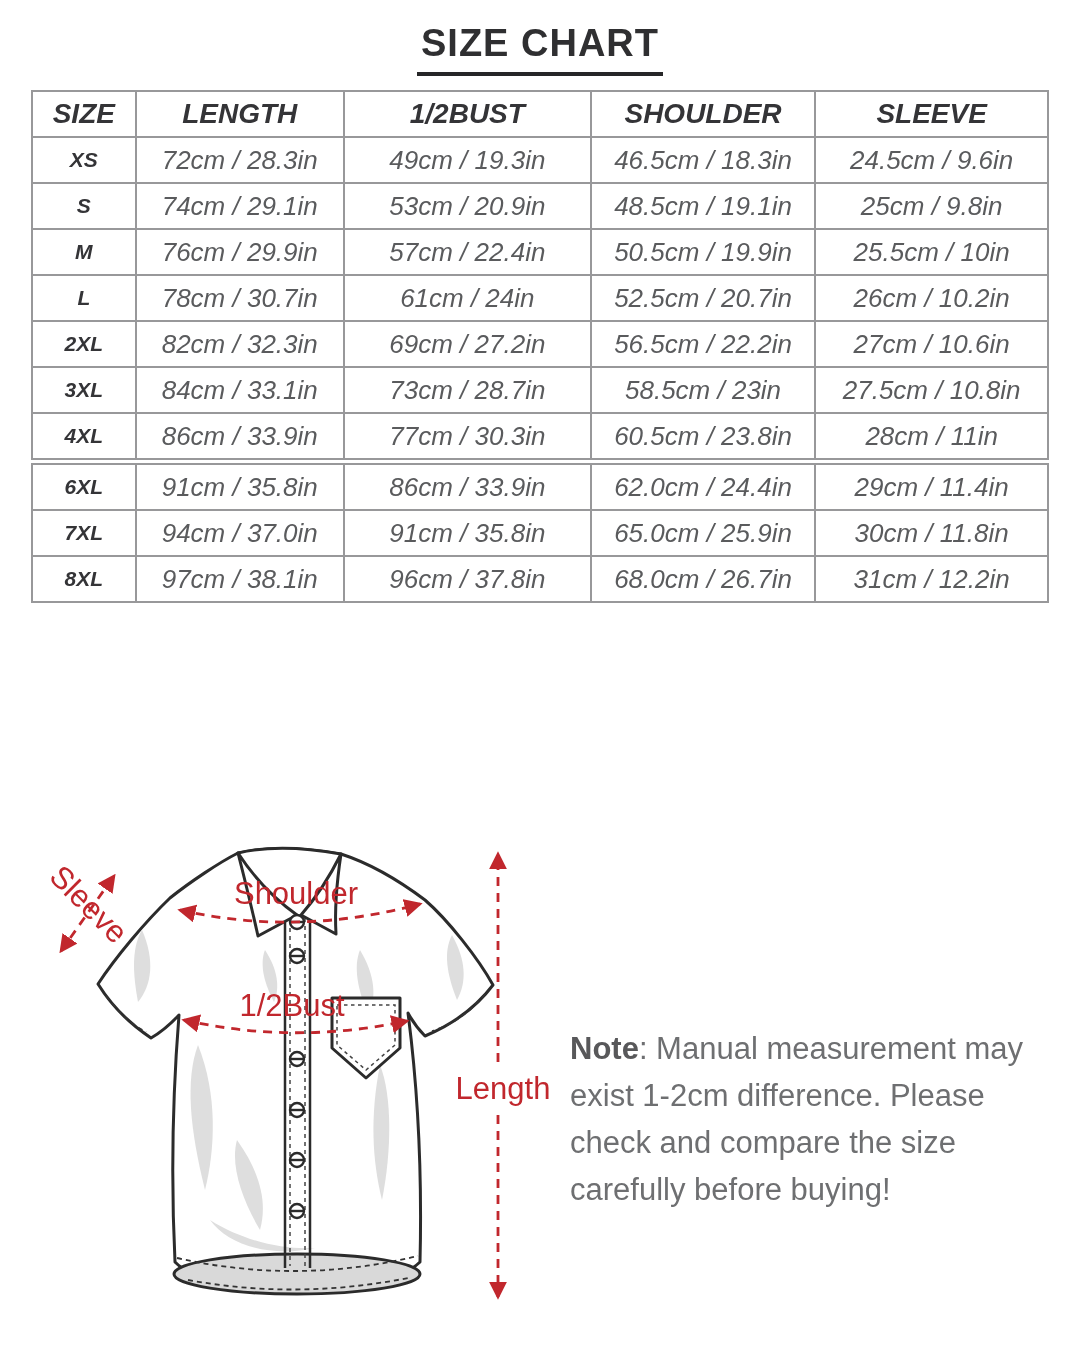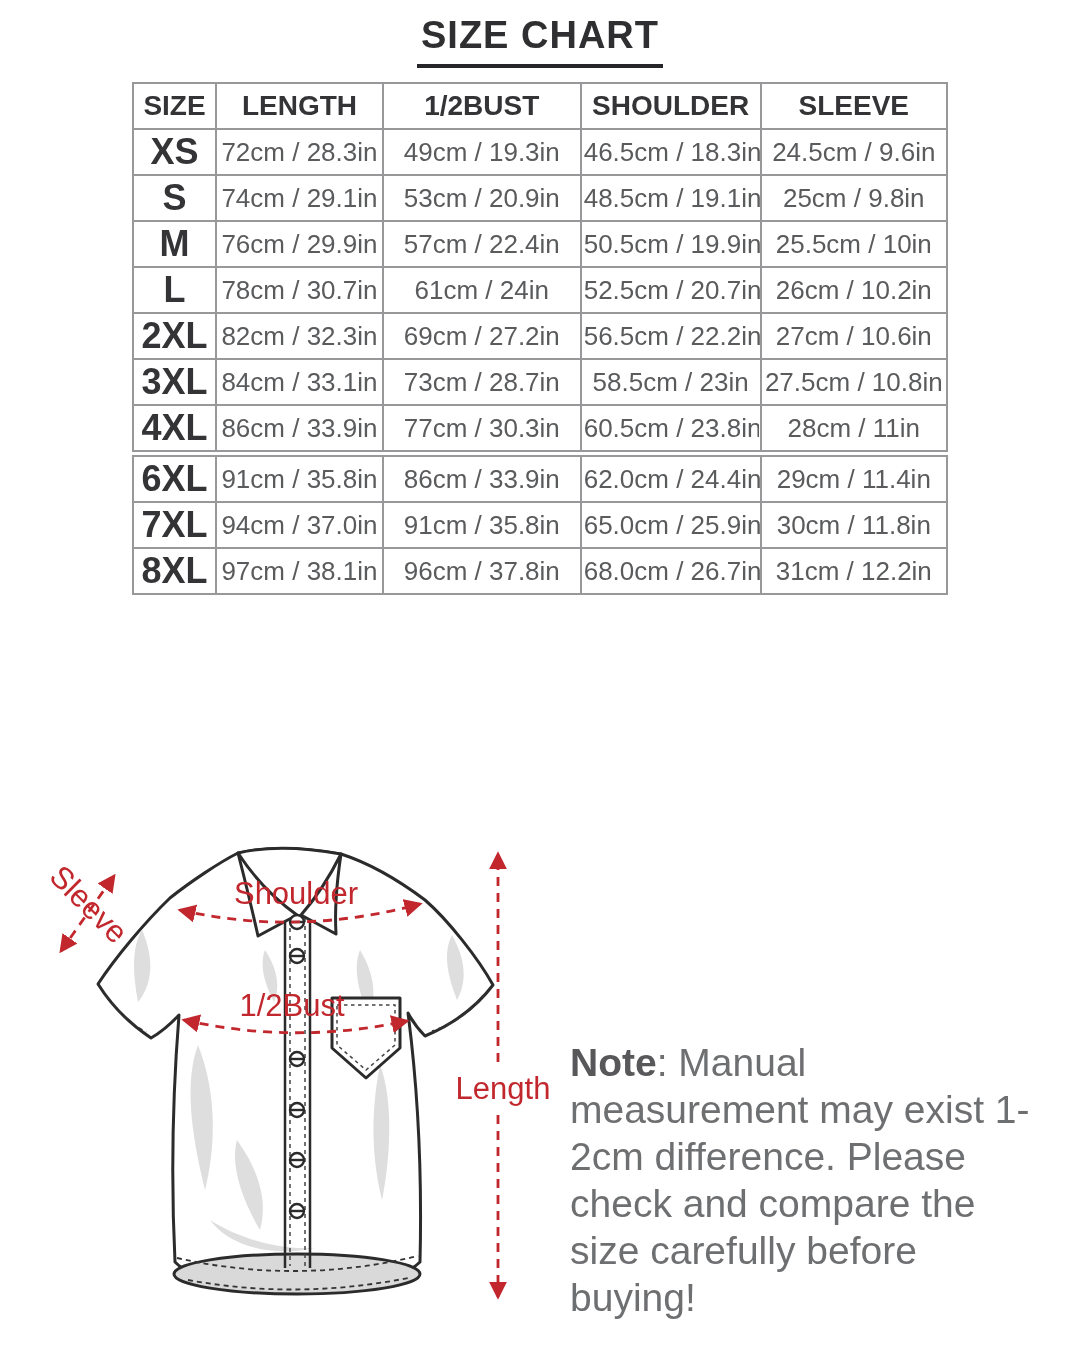--- a/index.html
+++ b/index.html
@@ -4,57 +4,57 @@
 <style>
   html,body{margin:0;padding:0;background:#ffffff;}
   .page{
     position:relative;
     width:1080px;height:1369px;
     background:#ffffff;
     font-family:"Liberation Sans",sans-serif;
     overflow:hidden;
   }
   
-  .title-wrap{ text-align:center; padding-top:14px; }
+  .title-wrap{ text-align:center; padding-top:22px; }
   .page-title{
     display:inline-block;
     font-size:38px; font-weight:bold; color:#2f2f31;
     letter-spacing:1px;
     border-bottom:4px solid #262628;
     padding:0 4px 7px 4px;
     margin:0;
   }
   
   table.size-table{
-    width:816px; margin:14px auto 16px auto;
-    border-collapse:collapse; table-layout:fixed;
+    width:1018px; margin:14px auto 16px auto;
+    border-collapse:collapse; table-layout:fixed;font-style:italic;
   }
   .size-table col.c-size{width:10.2%;}
   .size-table col.c-len{width:20.5%;}
   .size-table col.c-bust{width:24.3%;}
   .size-table col.c-shldr{width:22.1%;}
   .size-table col.c-slv{width:22.9%;}
   .size-table th, .size-table td{
     border:2px solid #98989a;
     text-align:center; vertical-align:middle;
     height:44px; padding:0 2px;
     white-space:nowrap; overflow:hidden;
   }
   .size-table th{
     font-size:28px; font-weight:bold; color:#343437;
   }
   .size-table td{ font-size:26px; color:#5a5b5d; }
-  .size-table td.size-col{ font-size:36px; font-weight:bold; color:#343437; }
+  .size-table td.size-col{ font-size:21px; font-weight:bold; color:#343437; }
   .size-table tr.section-end td{ border-bottom:7px double #98989a;border-radius:16px; }
   
   .bottom{ position:absolute; left:0; top:800px; width:1080px; height:569px; }
   .shirt-svg{ position:absolute; left:30px; top:30px; width:540px; height:540px; }
   .note{
-    position:absolute; left:570px; top:200px; width:478px;
-    font-size:39px; line-height:47px; color:#6e6f71;
+    position:absolute; left:570px; top:194px; width:478px;
+    font-size:31px; line-height:47px; color:#6e6f71;
   }
   .note b{ color:#58585a; }
   .red-label{ font-size:31px; fill:#c1272d; }
 </style>
 </head>
 <body>
 
 <div class="page">
 
   <div class="title-wrap">

